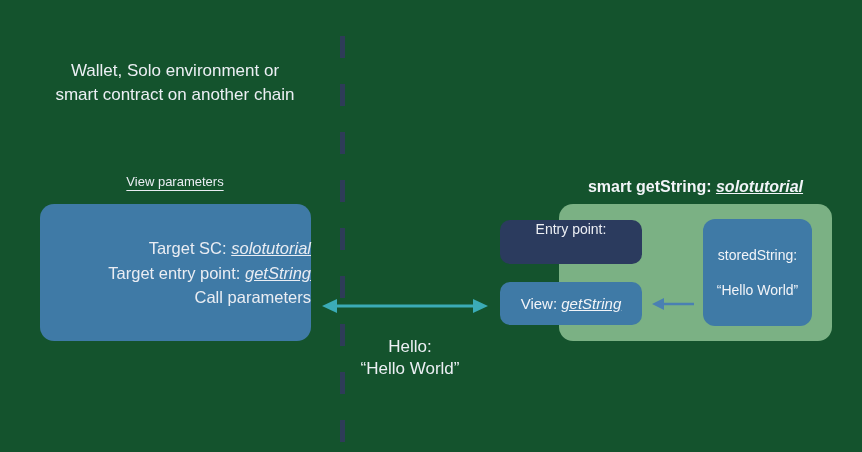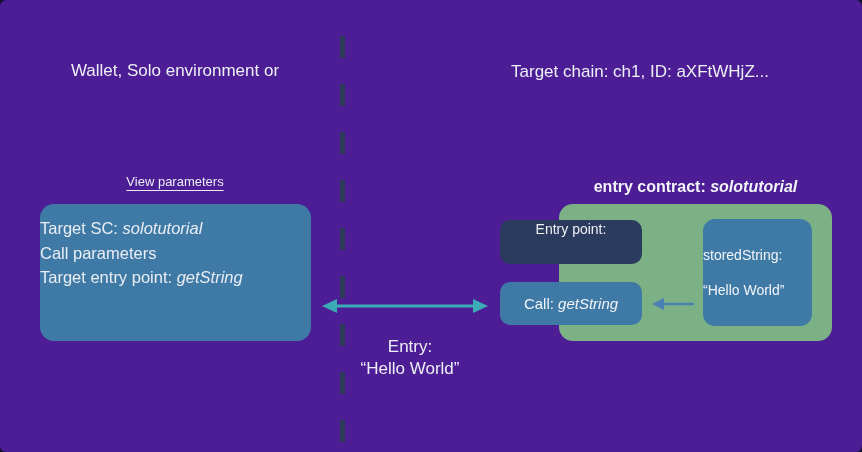--- a/index.html
+++ b/index.html
@@ -1,37 +1,37 @@
 <!DOCTYPE html>
 <html><head>
 <meta charset="utf-8">
 <style>
   html,body{margin:0;padding:0;background:#0b1220;}
   .canvas{
     position:relative;
     width:862px;height:452px;
-    background:#4c1d95;
+    background:#14532d;
     overflow:hidden;
     font-family:"Liberation Sans", sans-serif;
     color:#EAEDF3;
-    border-radius:6px;
+    border-radius:0;
   }
   .txt{position:absolute;text-align:center;}
-  .it{font-style:italic;}
+  .it{font-style:italic;text-decoration:underline;}
 
   .left-title{left:20px;top:59px;width:310px;font-size:17px;line-height:24px;color:#ECEFF4;}
   .view-params{left:20px;top:174px;width:310px;font-size:13px;}
   .view-params span{text-decoration:underline;text-underline-offset:4px;text-decoration-thickness:1px;}
 
   .left-box{
     position:absolute;left:40px;top:204px;width:271px;height:137px;
     background:#3F7AA6;border-radius:14px;
     display:flex;flex-direction:column;justify-content:flex-start;
-    padding-top:12px;box-sizing:border-box;
-    font-size:16.5px;line-height:24.5px;text-align:left;
+    padding-top:32px;box-sizing:border-box;
+    font-size:16.5px;line-height:24.5px;text-align:right;
   }
 
   .dash-line{
     position:absolute;left:340px;top:36px;width:5px;height:410px;
     background:repeating-linear-gradient(to bottom,#2E3C58 0 22px,transparent 22px 48px);
   }
 
   .call-label{left:322px;top:279px;width:168px;font-size:17px;color:#3BABB6;}
   .call-arrow{position:absolute;left:320px;top:297px;}
   .return-label{left:330px;top:336px;width:160px;font-size:17px;line-height:22px;color:#ECEFF4;}
@@ -52,76 +52,76 @@
   .view-box{
     position:absolute;left:500px;top:282px;width:142px;height:43px;
     background:#3F7AA6;border-radius:10px;
     display:flex;align-items:center;justify-content:center;
     font-size:15px;color:#F2F4F8;
   }
   .stored-box{
     position:absolute;left:703px;top:219px;width:109px;height:107px;
     background:#3F7AA6;border-radius:12px;
     display:flex;flex-direction:column;justify-content:center;
-    font-size:14px;line-height:19px;text-align:left;color:#F2F4F8;gap:16px;
+    font-size:14px;line-height:19px;text-align:center;color:#F2F4F8;gap:16px;
   }
   .small-arrow{position:absolute;left:650px;top:296px;}
 </style>
 </head>
 <body>
 
 <div class="canvas">
 
   <div class="txt left-title">
     <div>Wallet, Solo environment or</div>
+    <div>smart contract on another chain</div>
   </div>
 
   <div class="txt view-params">
     <span>View parameters</span>
   </div>
 
   <div class="left-box">
     <div>
       <span>Target SC: </span><span class="it">solotutorial</span>
     </div>
-    <div>Call parameters</div>
     <div>
       <span>Target entry point: </span><span class="it">getString</span>
     </div>
+    <div>Call parameters</div>
   </div>
 
   <div class="dash-line"></div>
 
 
   <svg class="call-arrow" width="170" height="18" viewBox="0 0 170 18">
     <line x1="12" y1="9" x2="158" y2="9" stroke="#3BABB6" stroke-width="3"></line>
     <polygon points="2,9 17,2 17,16" fill="#3BABB6"></polygon>
     <polygon points="168,9 153,2 153,16" fill="#3BABB6"></polygon>
   </svg>
 
   <div class="txt return-label">
-    <div>Entry:</div>
+    <div>Hello:</div>
     <div>“Hello World”</div>
   </div>
 
-  <div class="txt right-title">Target chain: ch1, ID: aXFtWHjZ...</div>
 
   <div class="txt sc-label">
-    <span>entry contract: </span><span class="it">solotutorial</span>
+    <span>smart getString: </span><span class="it">solotutorial</span>
   </div>
 
   <div class="green-box"></div>
 
   <div class="entry-box">
     <div>Entry point:</div>
   </div>
 
   <div class="view-box">
     <span>
-      <span>Call: </span><span class="it">getString</span>
+      <span>View: </span><span class="it">getString</span>
     </span>
   </div>
 
   <div class="stored-box">
     <div>storedString:</div>
     <div>“Hello World”</div>
   </div>
 
   <svg class="small-arrow" width="46" height="16" viewBox="0 0 46 16">
     <line x1="12" y1="8" x2="44" y2="8" stroke="#4A80B2" stroke-width="2.5"></line>

